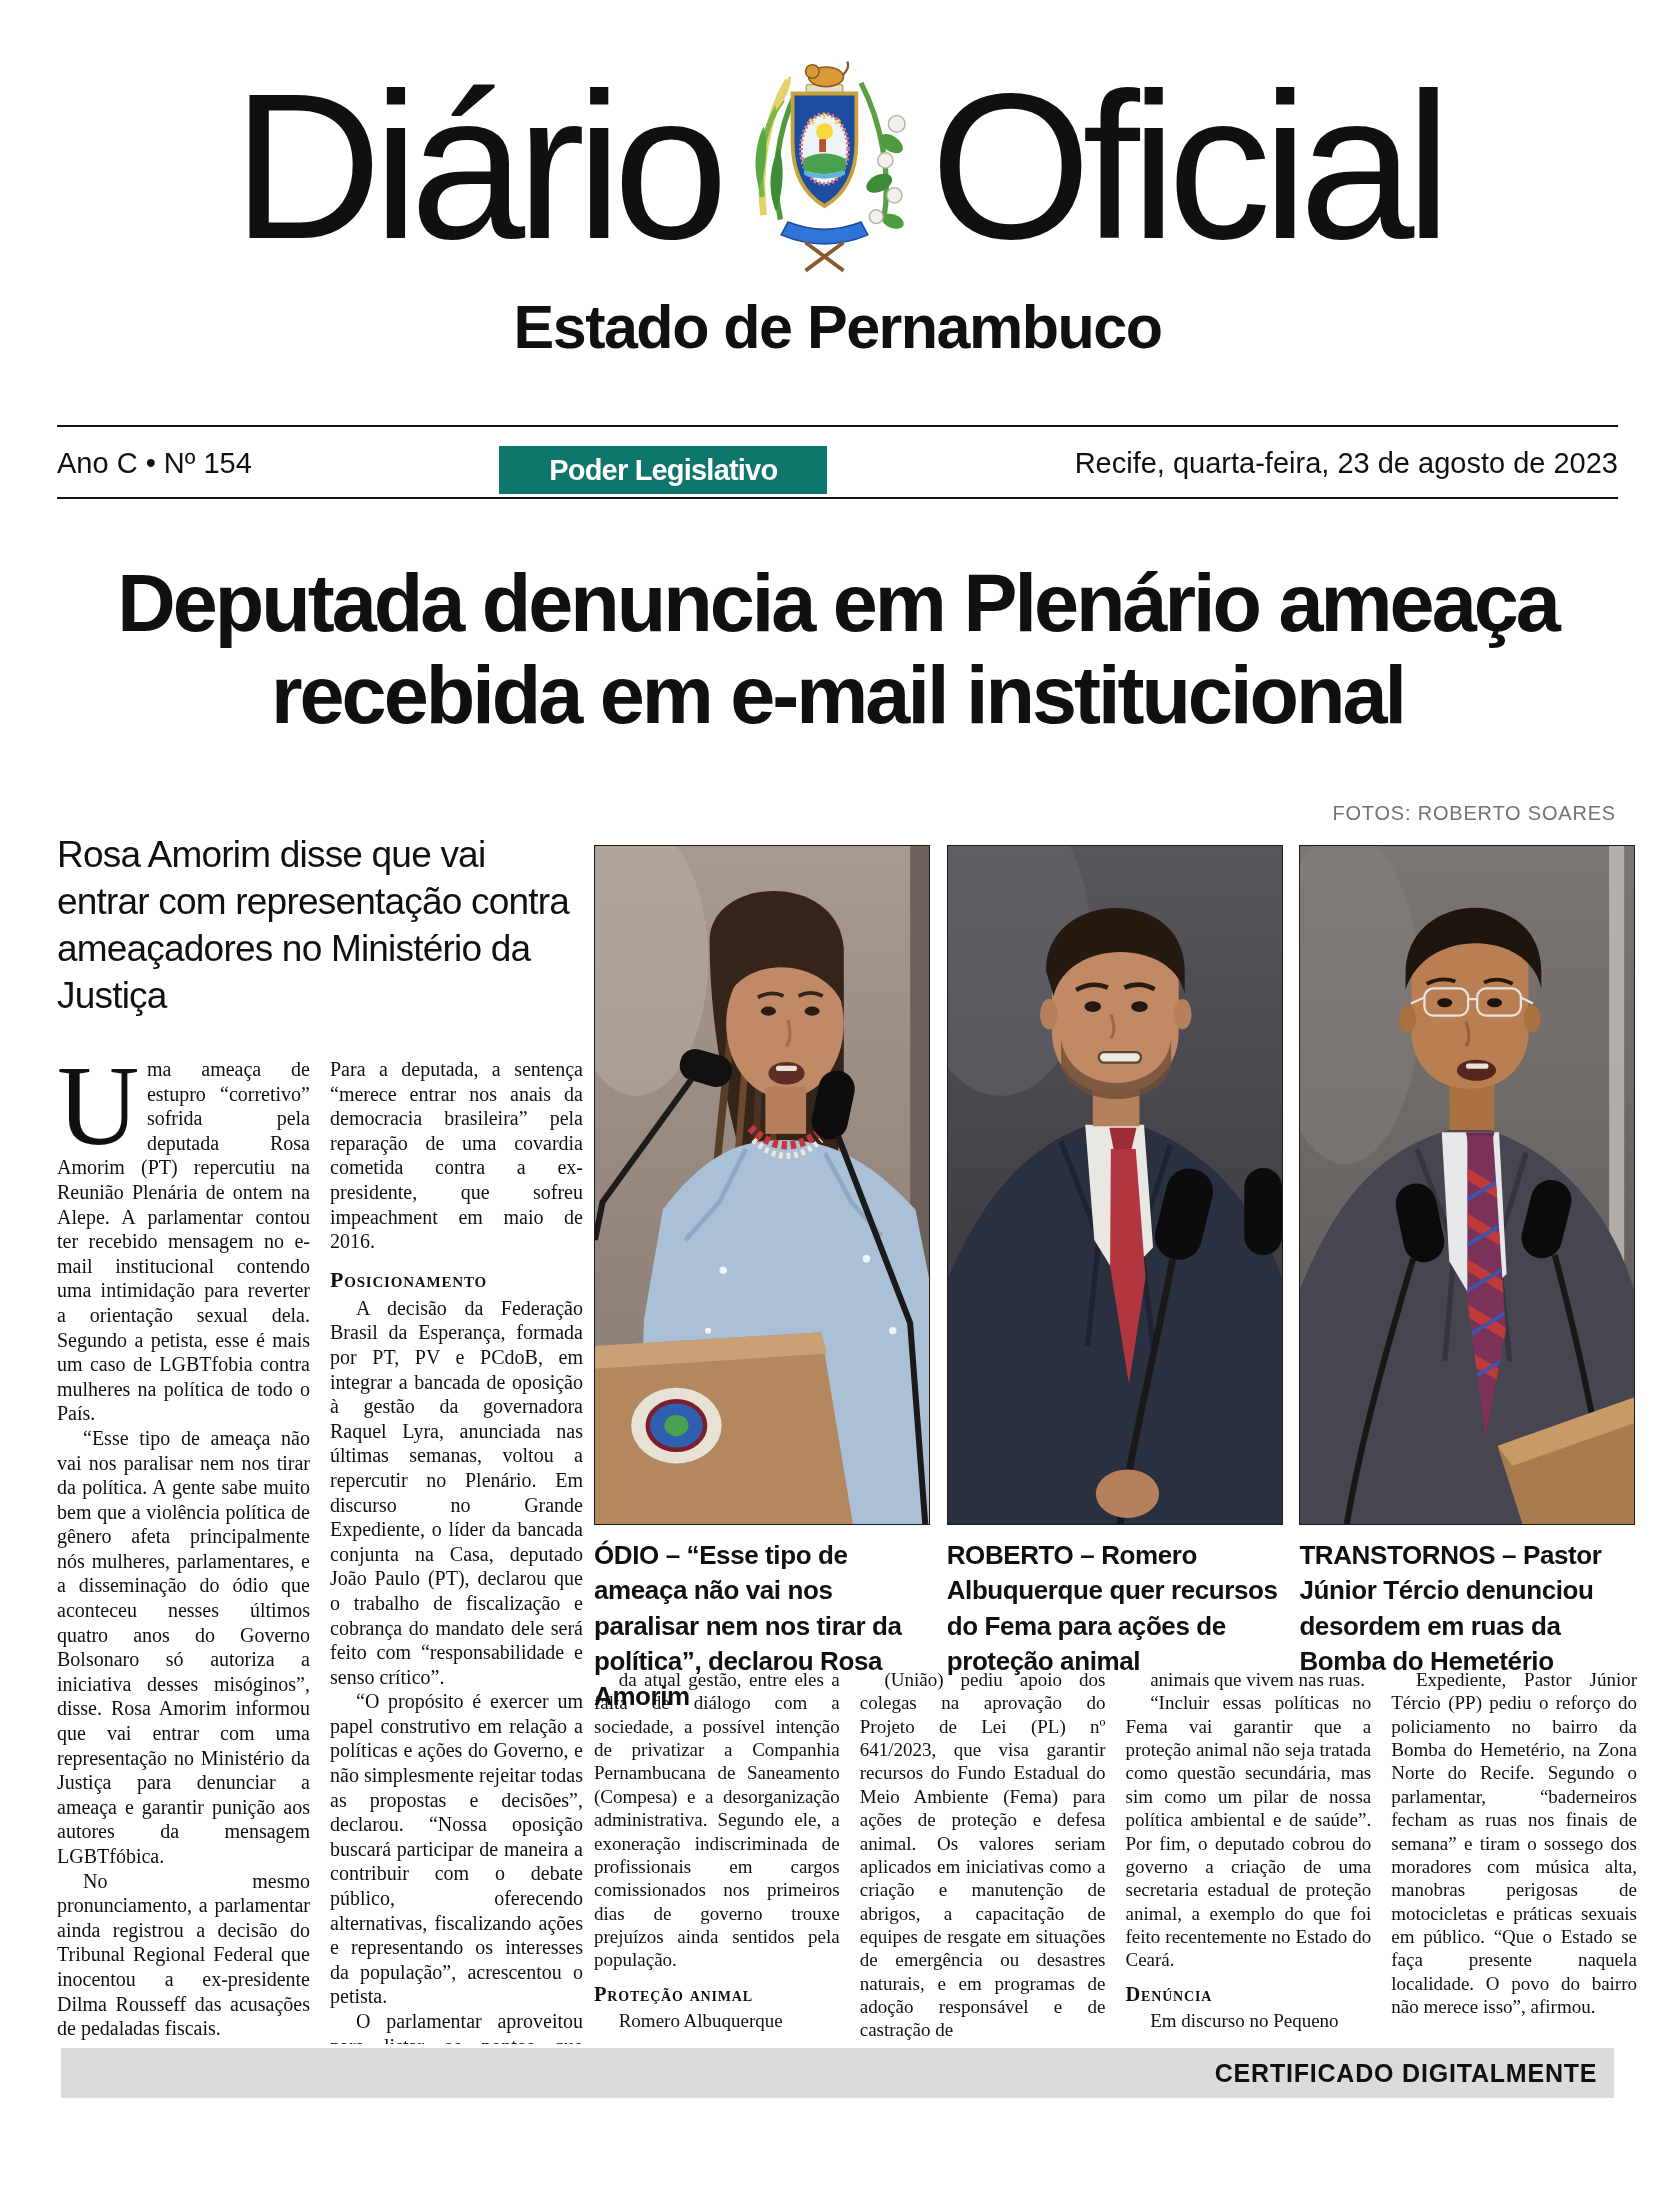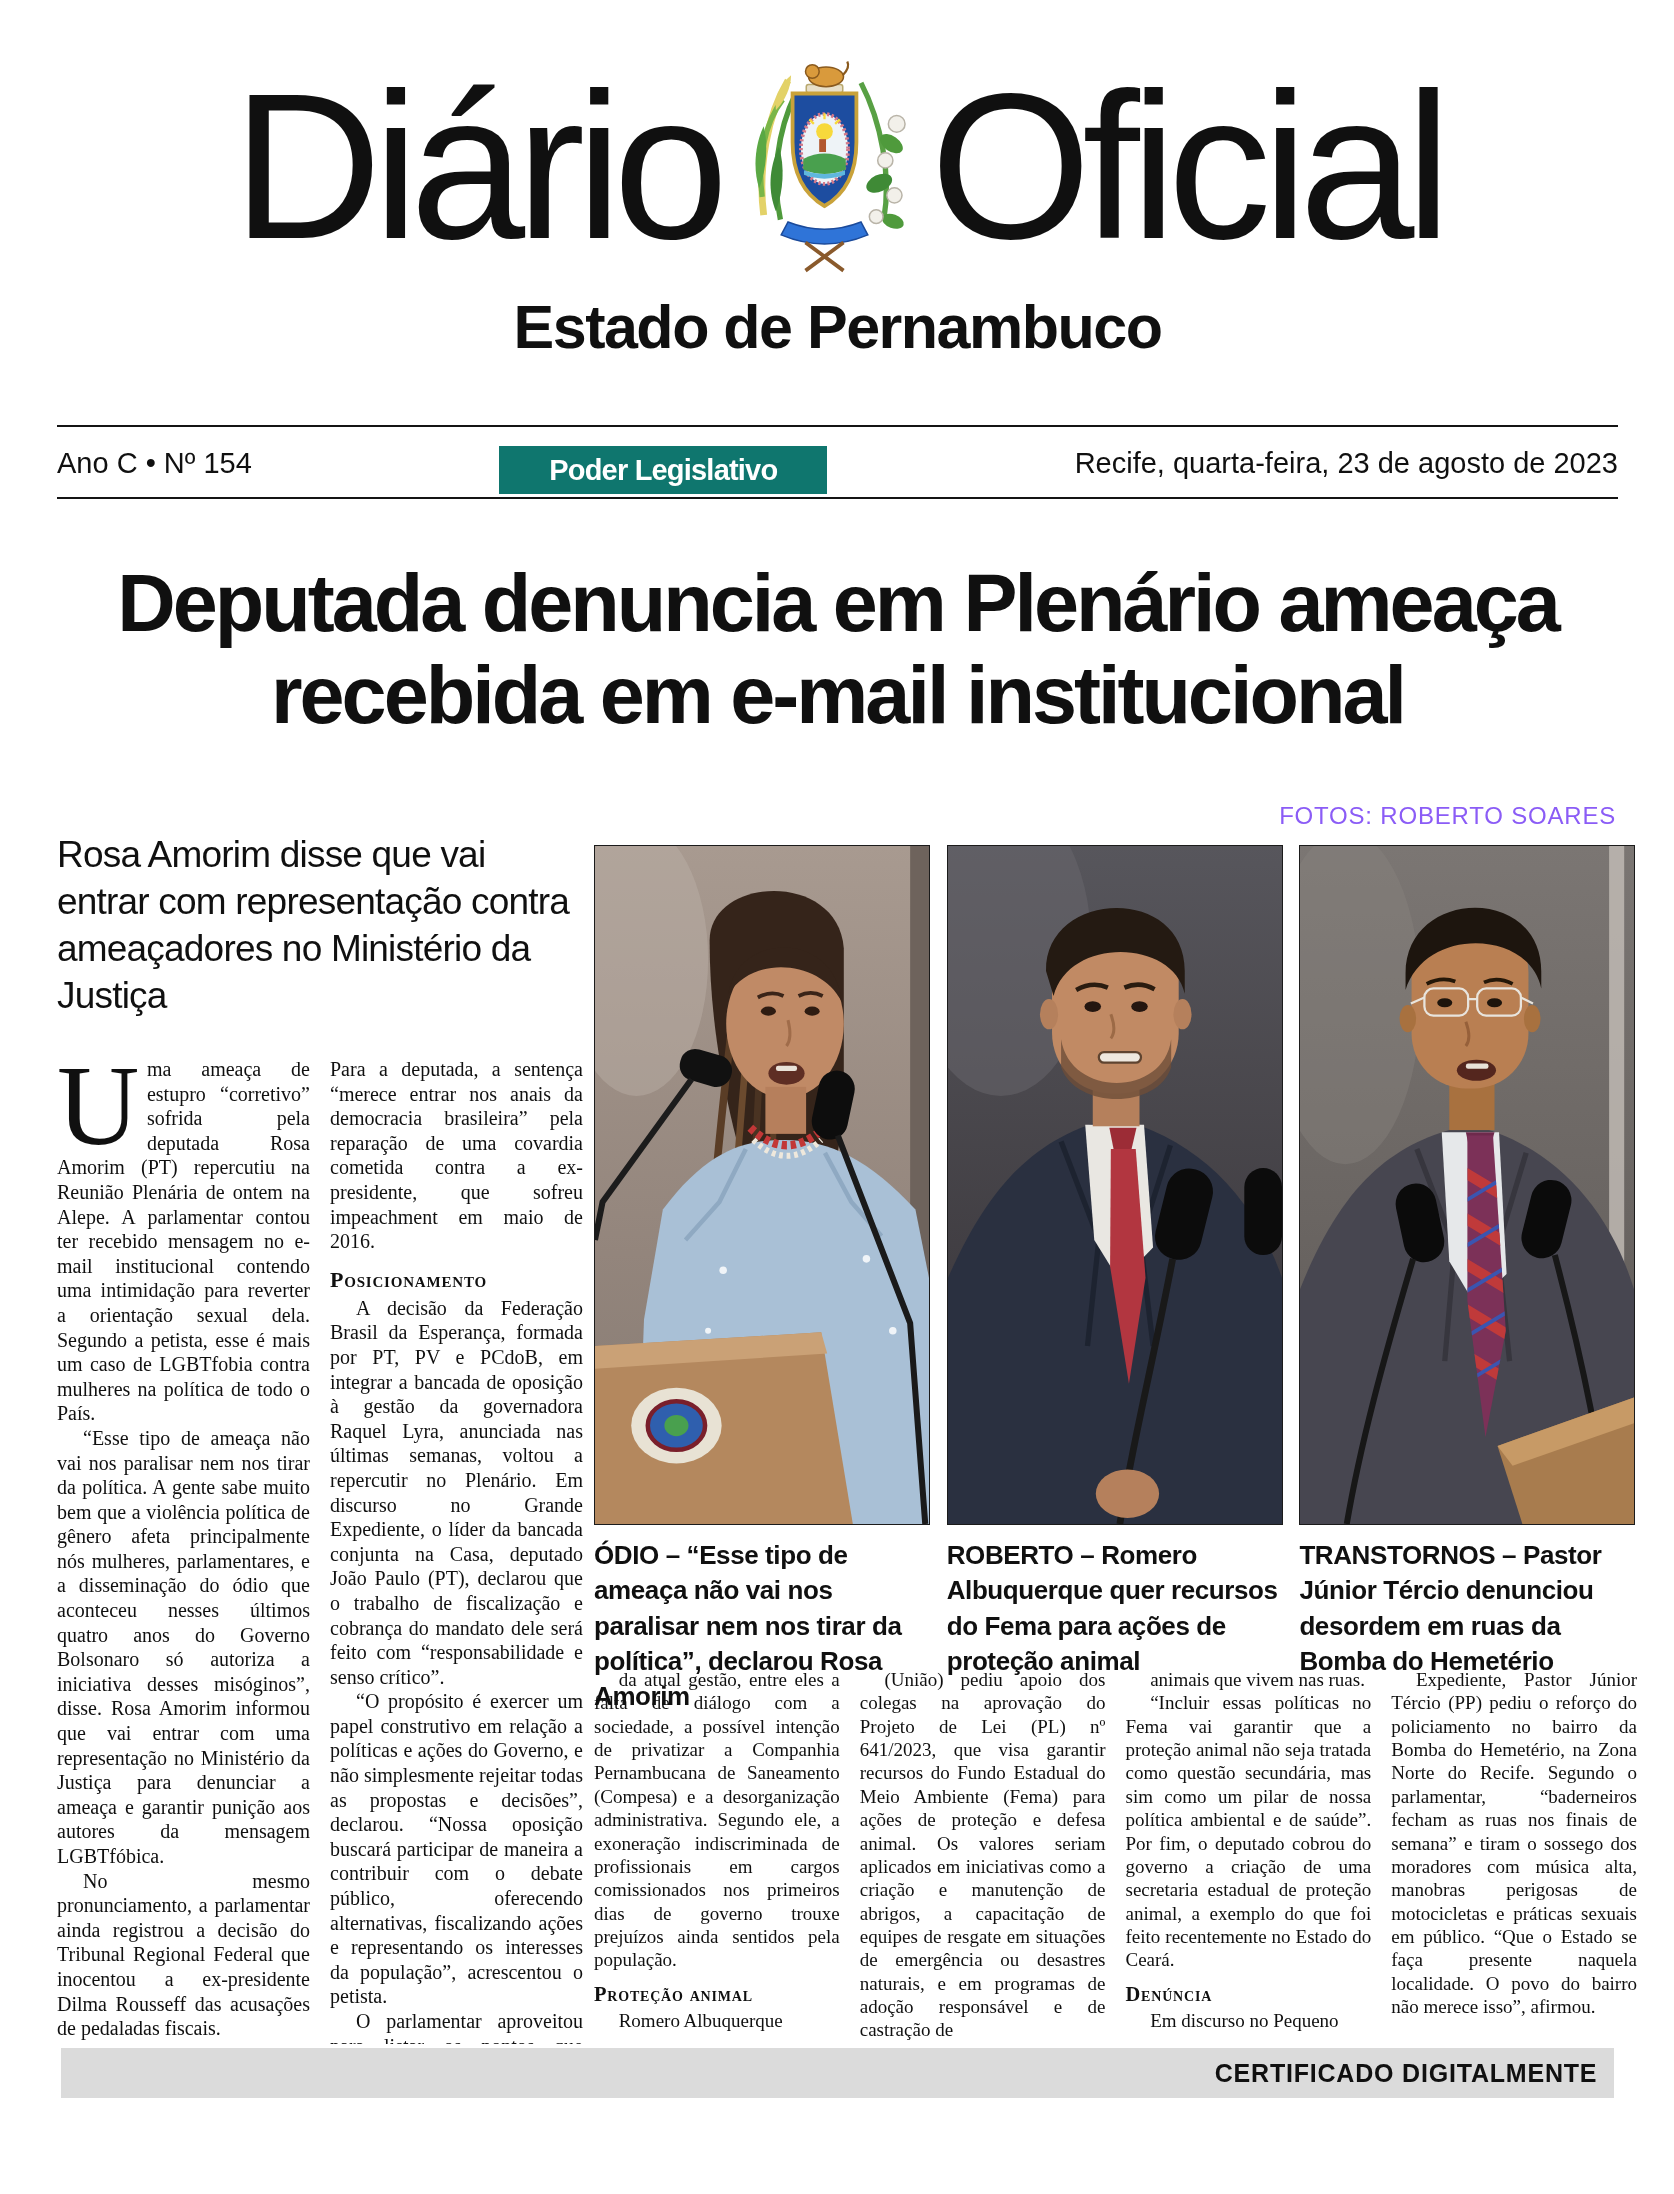--- a/index.html
+++ b/index.html
@@ -23,21 +23,21 @@
             align-items:center;justify-content:space-between;
             font-family:"Liberation Sans",sans-serif;font-size:29px;}
   .badge{background:#0f766e;color:#ffffff;font-weight:bold;padding:7.6px 50px;letter-spacing:-0.8px;margin-top:14px;}
 
   
   .headline{position:absolute;top:504px;left:84px;right:84px;text-align:center;
             font-family:"Liberation Sans",sans-serif;font-weight:bold;font-size:81px;
             line-height:1.13;letter-spacing:-3px;}
 
   .credit{position:absolute;top:802px;right:59px;font-family:"Liberation Sans",sans-serif;
-          font-size:24px;letter-spacing:0.8px;color:#8b5cf6;}
+          font-size:20px;letter-spacing:0.8px;color:#737373;}
 
   
   .deck{position:absolute;top:832px;left:57px;width:523px;text-align:left;
         font-family:"Liberation Sans",sans-serif;font-size:37px;line-height:1.27;letter-spacing:-0.8px;}
 
   
   .article{position:absolute;top:1057px;left:57px;width:526px;height:987px;display:flex;gap:20px;overflow:hidden;}
   .article .col{width:253px;font-size:20px;line-height:1.23;text-align:justify;hyphens:auto;}
   .article p{margin:0;text-indent:1.3em;}
   p.flush{text-indent:0;}

